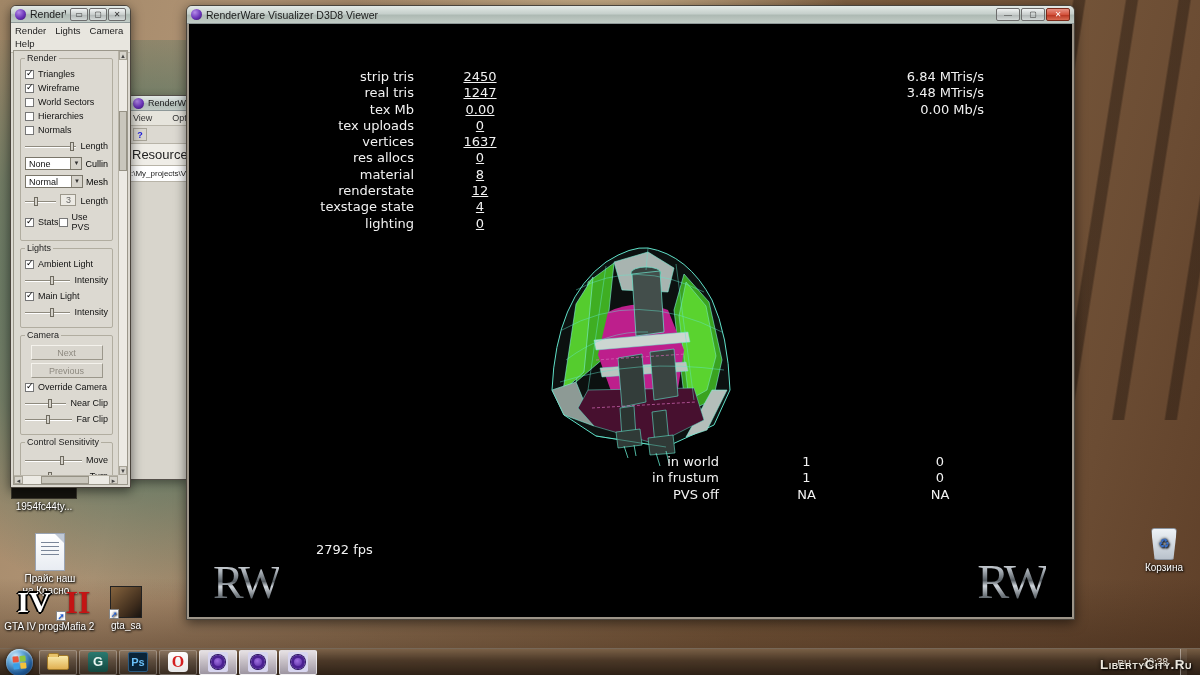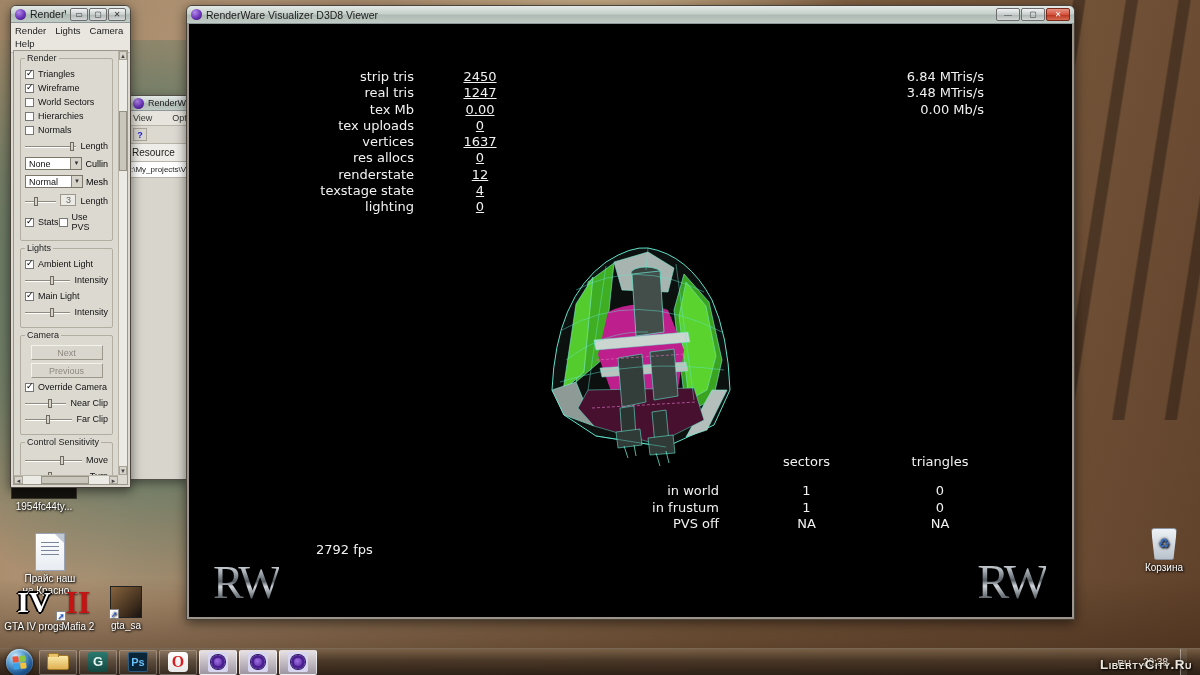--- a/index.html
+++ b/index.html
@@ -62,21 +62,21 @@
   .duo { display:flex; justify-content:space-between; margin:4px 1px; }
 
   
   #stripwin { left:128px; top:95px; width:62px; height:385px; background:#d8d5cc; border-radius:4px 0 0 0;
     border:1px solid #55504a; border-right:none; box-shadow:-3px 3px 10px rgba(0,0,0,.4); }
   #stripwin .titlebar { height:15px; border-radius:4px 0 0 0; }
   #stripwin .t-text { font-size:9px; }
   #stripwin .s-menubar { display:flex; gap:20px; font-size:9px; color:#333; background:#e6e4dc; border-bottom:1px solid #b8b4a8; padding:2px 4px; }
   #stripwin .s-toolbar { display:flex; gap:4px; background:#dcd9d1; border-bottom:1px solid #b8b4a8; padding:2px 4px; }
   #stripwin .tool-btn { width:14px; height:13px; background:#d9d6ce; border:1px solid #a8a498; font-size:9px; text-align:center; color:#1a1adf; font-weight:bold; line-height:12px; }
-  #stripwin .s-field { font-size:10px; color:#222; background:#efede7; border-bottom:1px solid #b8b4a8; padding:3px 3px; white-space:nowrap; overflow:hidden; }
+  #stripwin .s-field { font-size:13px; color:#222; background:#efede7; border-bottom:1px solid #b8b4a8; padding:3px 3px; white-space:nowrap; overflow:hidden; }
   #stripwin .s-path { font-size:8px; color:#222; background:#fff; border-bottom:1px solid #b8b4a8; padding:3px 2px; white-space:nowrap; overflow:hidden; }
 
   
   #viewer { left:186px; top:5px; width:889px; height:615px; background:#9c9488; }
   #viewer .titlebar { height:18px; }
   #viewer .client { position:absolute; left:2px; right:2px; top:18px; bottom:2px; background:#000; overflow:hidden;
     color:#f2f2f2; font-family:"DejaVu Sans",sans-serif; font-size:13px; }
   .stats-left { position:absolute; left:65px; top:45px; line-height:16.3px; }
   .stat-row { display:flex; }
   .stat-row .sl { width:160px; text-align:right; }
@@ -386,20 +386,24 @@
             <span class="sl">tex uploads</span>
             <span class="sv">0</span>
           </div>
         <div class="stat-row">
             <span class="sl">vertices</span>
             <span class="sv">1637</span>
           </div>
         <div class="stat-row">
             <span class="sl">res allocs</span>
             <span class="sv">0</span>
+          </div>
+        <div class="stat-row">
+            <span class="sl">material</span>
+            <span class="sv">8</span>
           </div>
         <div class="stat-row">
             <span class="sl">renderstate</span>
             <span class="sv">12</span>
           </div>
         <div class="stat-row">
             <span class="sl">texstage state</span>
             <span class="sv">4</span>
           </div>
         <div class="stat-row">
@@ -445,25 +449,20 @@
             <path d="M140,24 L158,160"></path>
             <path d="M112,8 L110,30"></path>
             <path d="M60,196 L130,207"></path>
           </g>
           <path d="M60,120 L150,114" stroke="#d468b8" stroke-width="0.7" stroke-dasharray="3,2" fill="none"></path>
           <path d="M56,168 L160,162" stroke="#d468b8" stroke-width="0.7" stroke-dasharray="3,2" fill="none"></path>
         </svg>
       </div>
 
       <div class="btable">
-        <div class="bt-row bt-head">
-          <span class="bl"></span>
-          <span class="bc1">sectors</span>
-          <span class="bc2">triangles</span>
-        </div>
         <div class="bt-row">
             <span class="bl">in world</span>
             <span class="bc1">1</span>
             <span class="bc2">0</span>
           </div>
         <div class="bt-row">
             <span class="bl">in frustum</span>
             <span class="bc1">1</span>
             <span class="bc2">0</span>
           </div>

